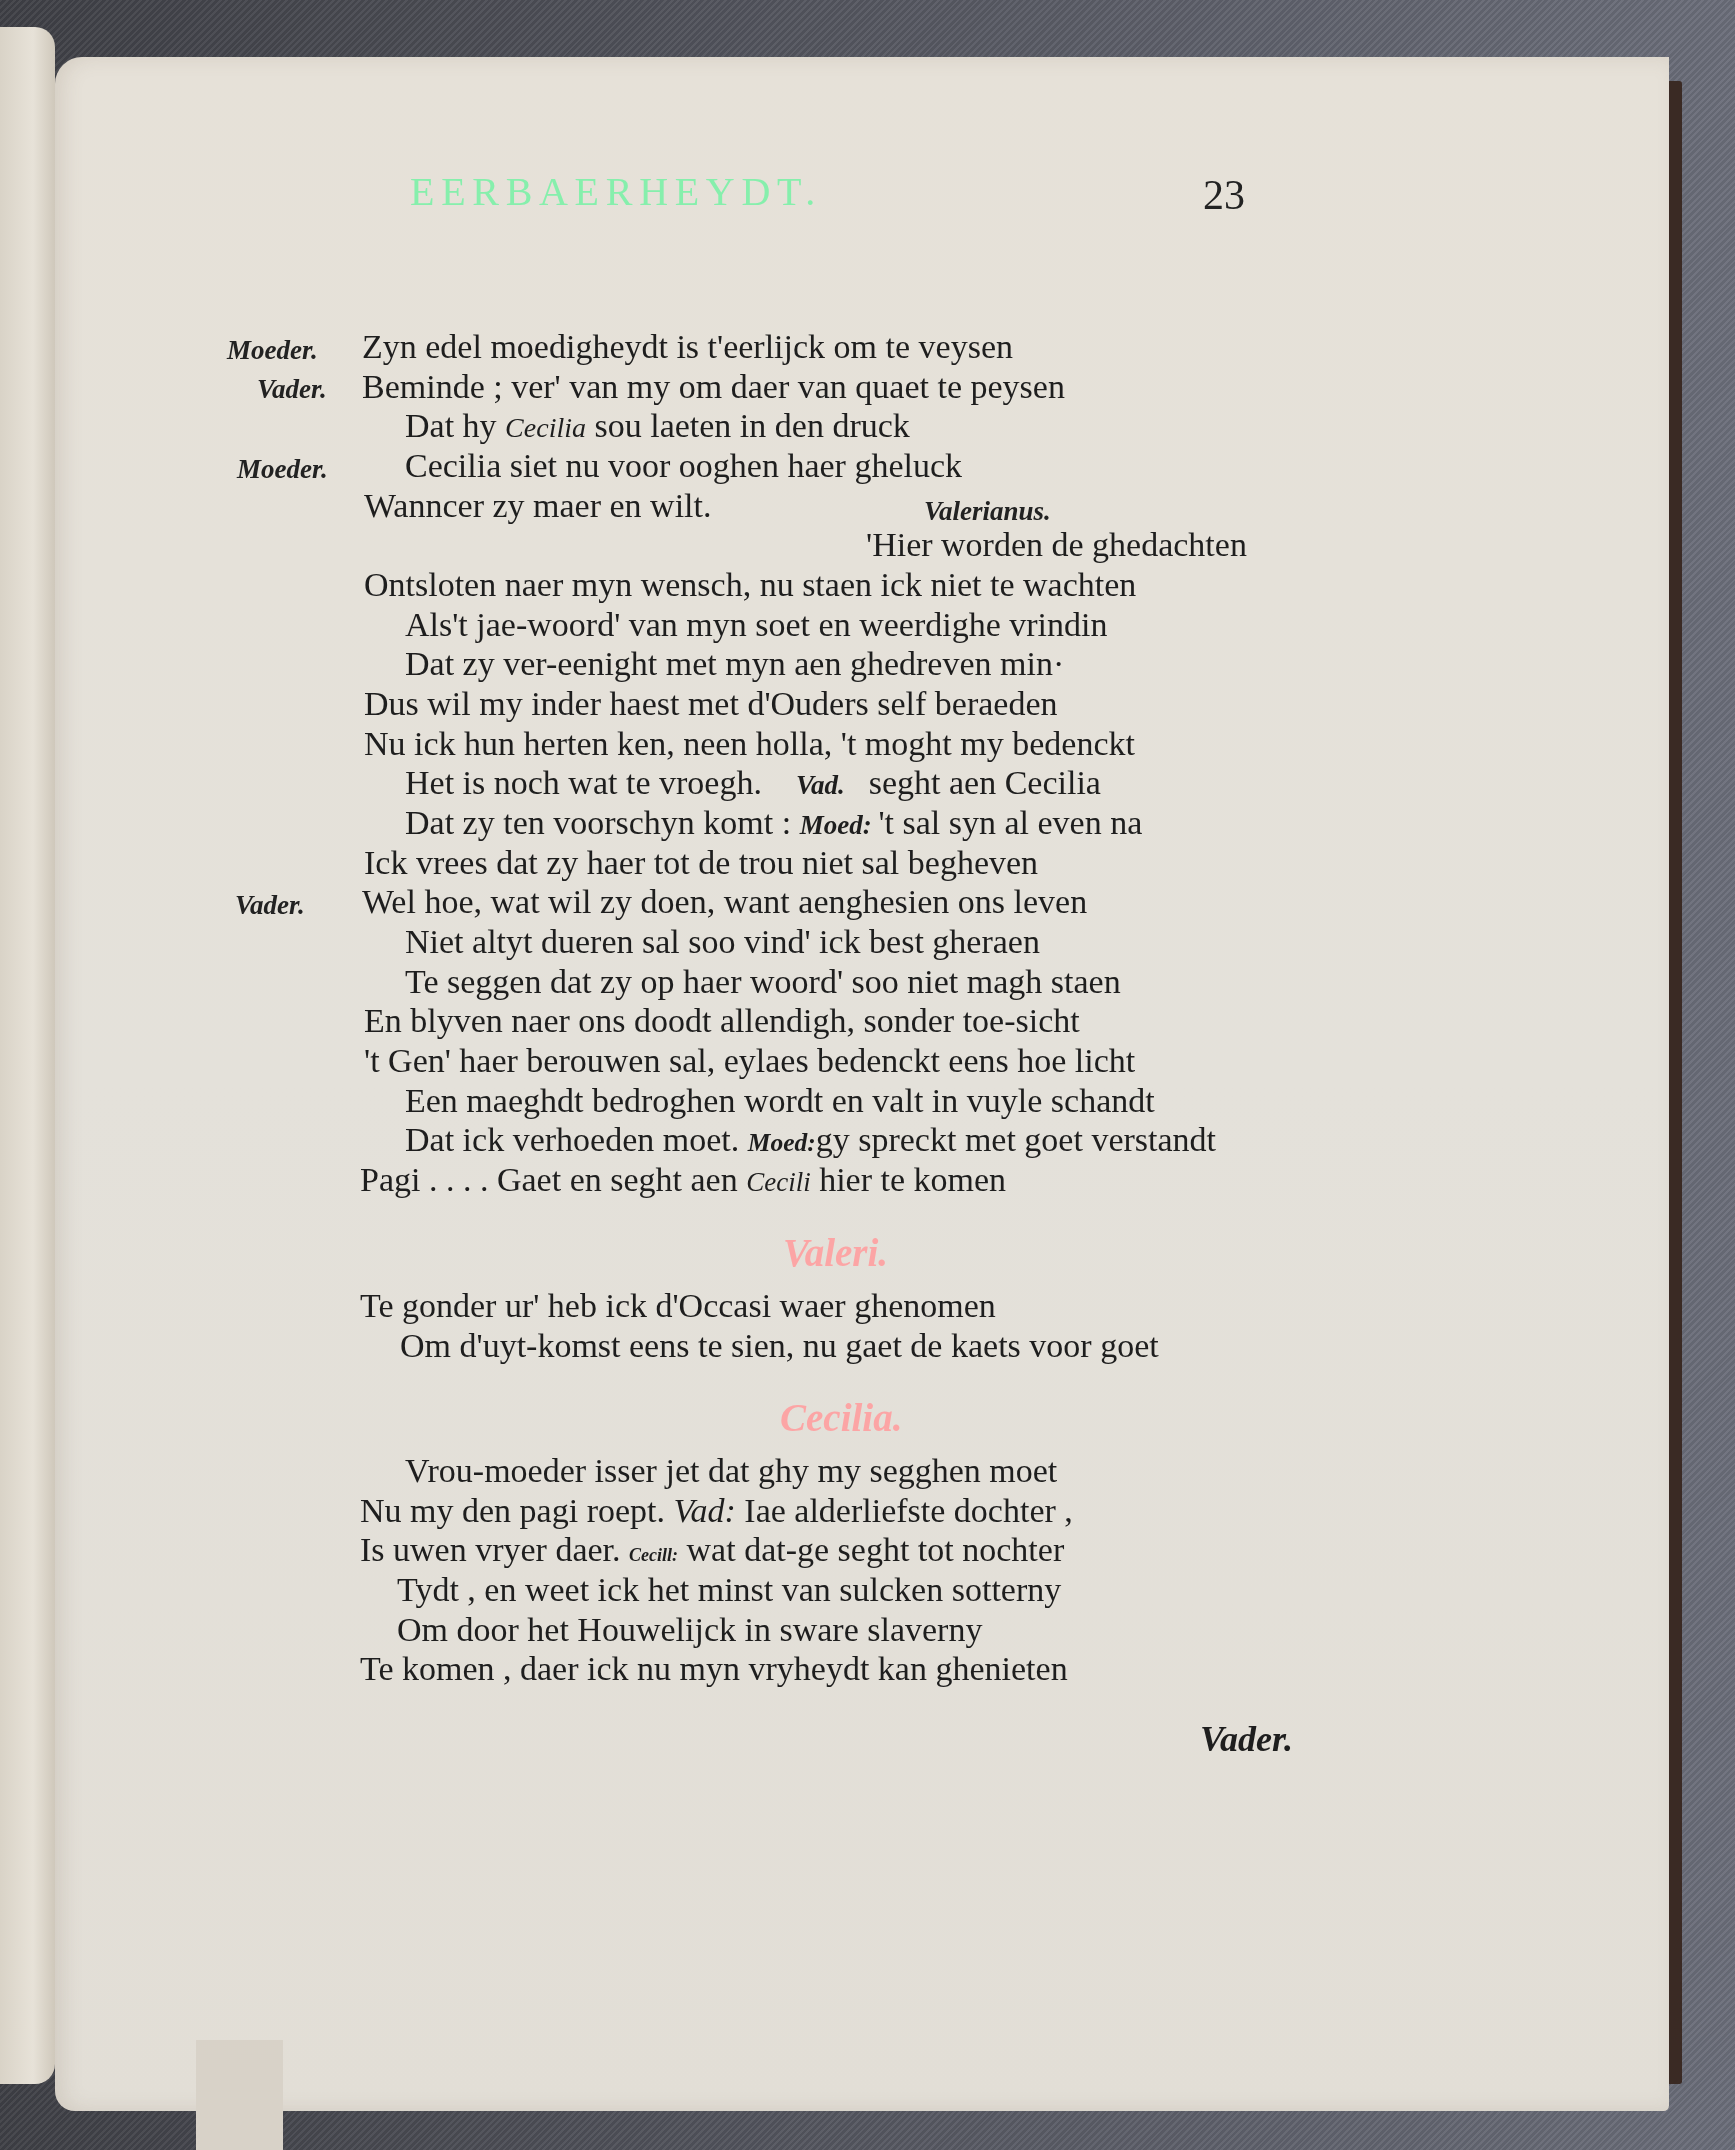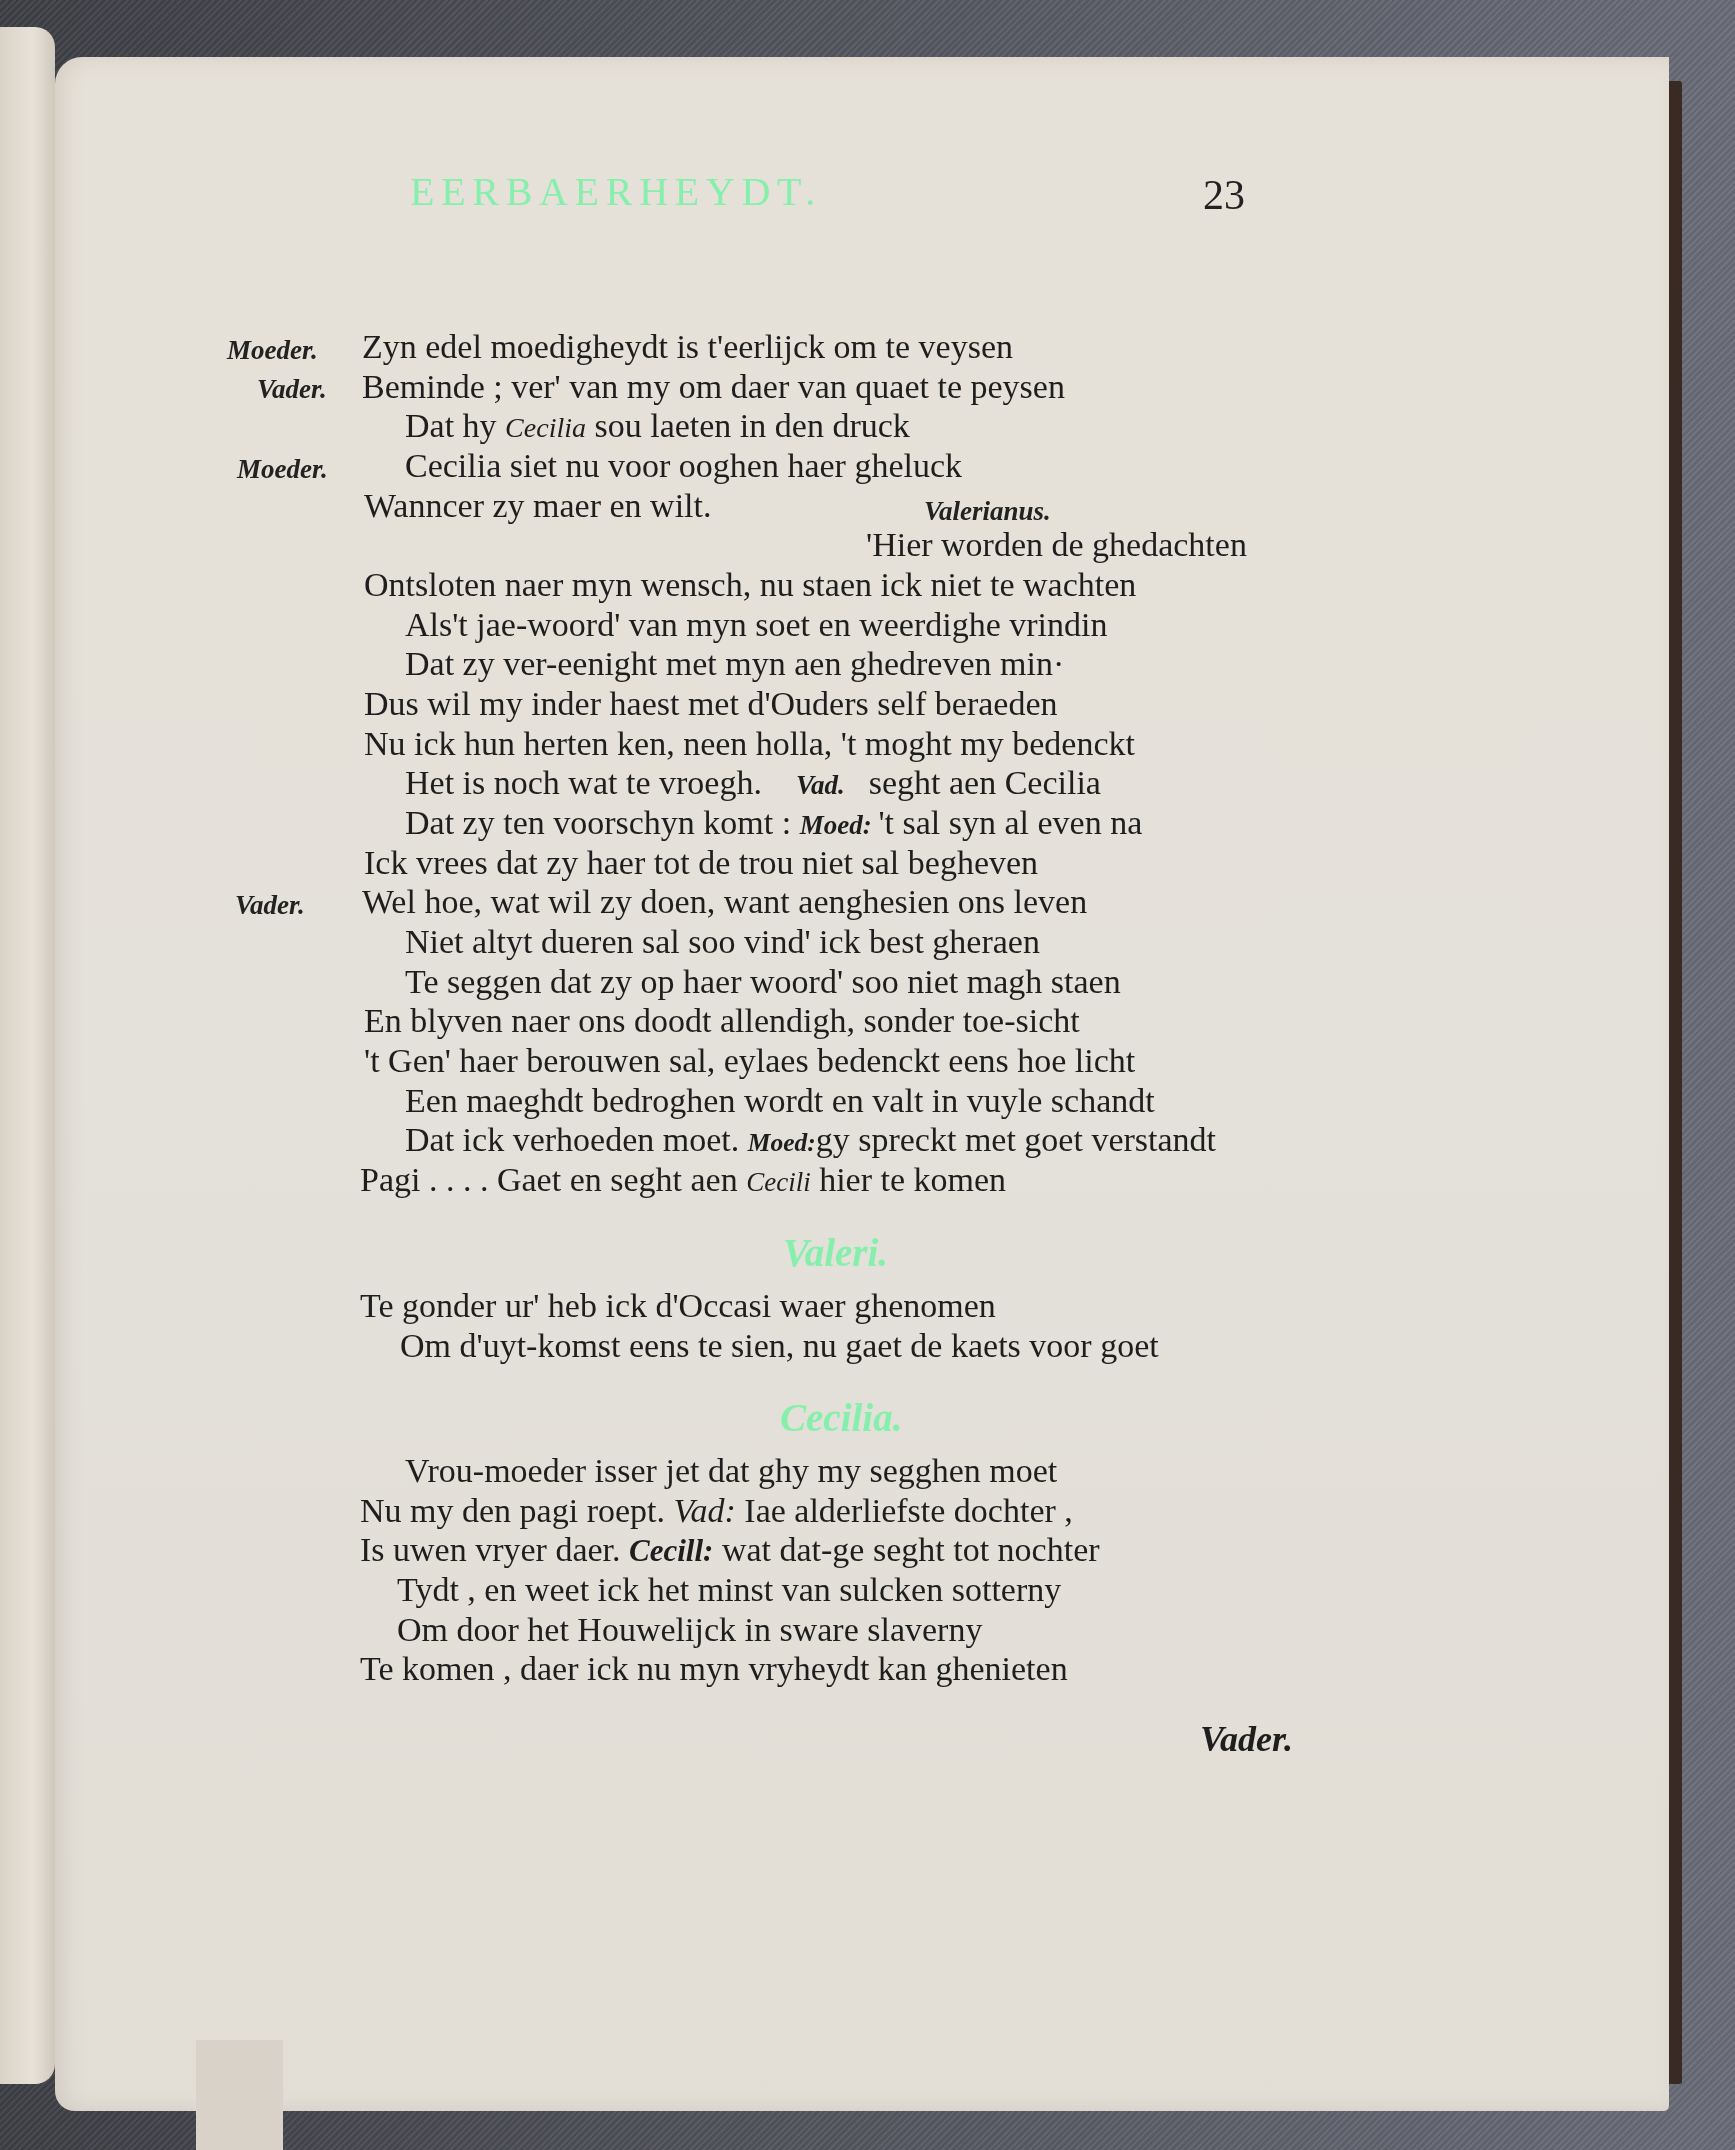--- a/index.html
+++ b/index.html
@@ -47,21 +47,21 @@
     font-family:"Liberation Serif", serif; font-size:34px; color:#1e1e1e;text-align:center;
   }
   .speaker {
     position:absolute; white-space:nowrap;
     font-family:"Liberation Serif", serif; font-style:italic; font-weight:bold;
     font-size:27px; color:#222;
   }
   .heading {
     position:absolute; white-space:nowrap;
     font-family:"Liberation Serif", serif; font-style:italic; font-weight:bold;
-    font-size:39px; color:#86efac;
+    font-size:39px; color:#fca5a5;
   }
   i { font-style:italic; }
   .catchword {
     position:absolute; left:1200px; top:1718px;
     font-family:"Liberation Serif", serif; font-style:italic; font-weight:bold;
     font-size:36px; color:#1e1e1e;
   }
 </style>
 </head>
 <body>
@@ -119,20 +119,20 @@
 
 <div class="heading" style="left:783px;top:1230px">Valeri.</div>
 <div class="line" style="left:360px;top:1287px">Te gonder ur' heb ick d'Occasi waer ghenomen</div>
 <div class="line" style="left:400px;top:1327px">Om d'uyt-komst eens te sien, nu gaet de kaets voor goet</div>
 
 <div class="heading" style="left:780px;top:1395px">Cecilia.</div>
 <div class="line" style="left:405px;top:1452px">Vrou-moeder isser jet dat ghy my segghen moet</div>
 
 <div class="line" style="left:360px;top:1492px"><span>Nu my den pagi roept.</span> <i style="font-size:34px;font-weight:normal">Vad:</i> <span>Iae alderliefste dochter ,</span></div>
 
-<div class="line" style="left:360px;top:1531px"><span>Is uwen vryer daer.</span> <i style="font-size:31px;font-weight:bold">Cecill:</i> <span>wat dat-ge seght tot nochter</span></div>
+<div class="line" style="left:360px;top:1531px"><span>Is uwen vryer daer.</span> <i style="font-size:18px;font-weight:bold">Cecill:</i> <span>wat dat-ge seght tot nochter</span></div>
 
 <div class="line" style="left:397px;top:1571px">Tydt , en weet ick het minst van sulcken sotterny</div>
 <div class="line" style="left:397px;top:1611px">Om door het Houwelijck in sware slaverny</div>
 <div class="line" style="left:360px;top:1650px">Te komen , daer ick nu myn vryheydt kan ghenieten</div>
 
 <div class="catchword">Vader.</div>
 
 
 </body></html>

